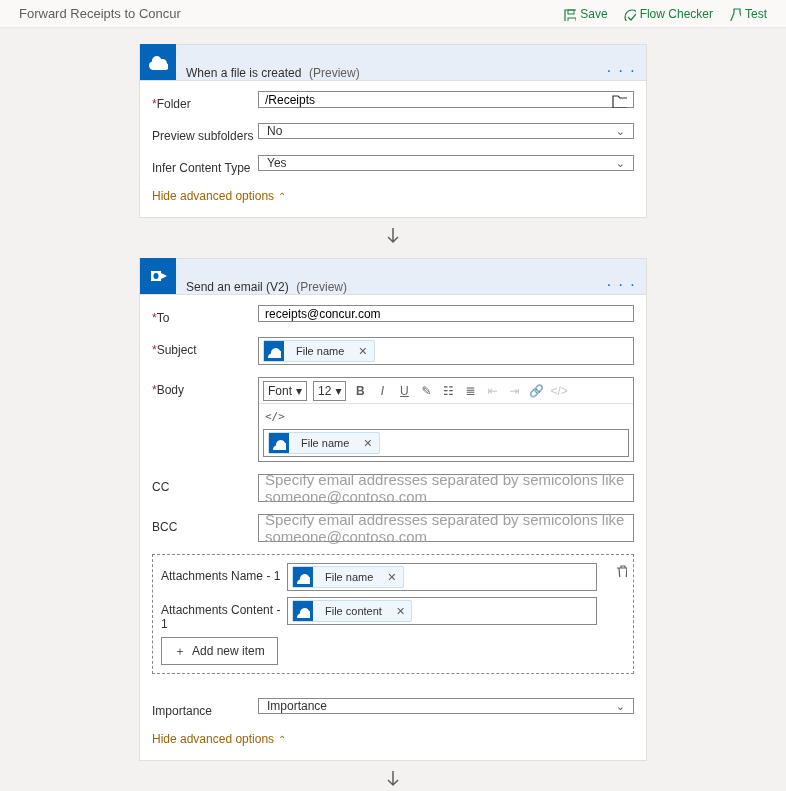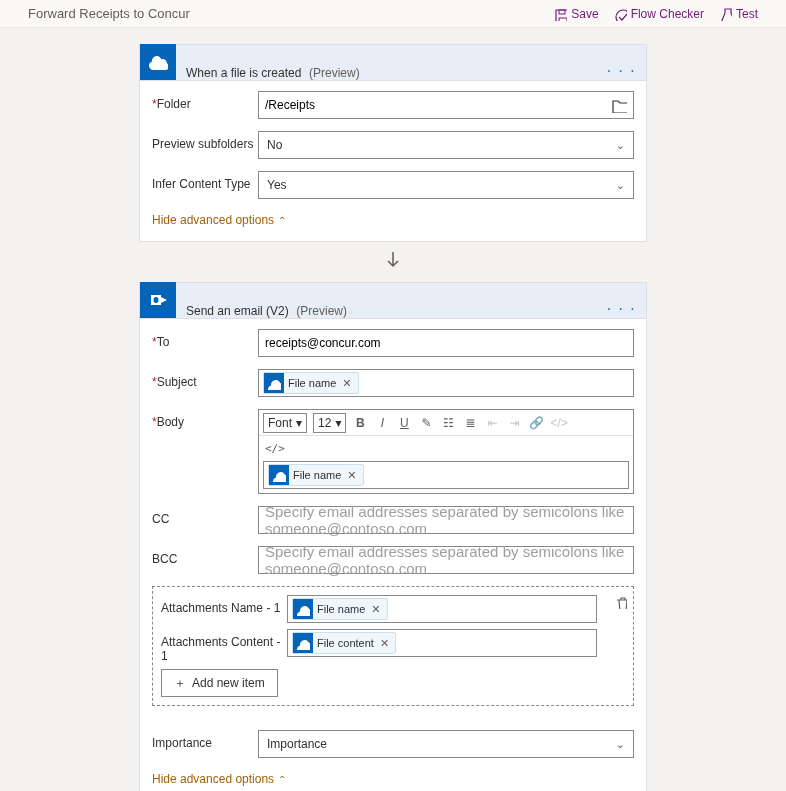--- a/index.html
+++ b/index.html
@@ -1,43 +1,43 @@
 <!DOCTYPE html>
 <html><head>
 <meta charset="utf-8">
 <style>
 *{box-sizing:border-box;margin:0;padding:0;font-family:"Segoe UI",Arial,sans-serif;font-size:12px}
 body{background:#f3f2f1;color:#323130;width:786px}
-.topbar{display:flex;align-items:center;height:28px;padding:0 28px;background:#faf9f8;border-bottom:1px solid #edebe9}
+.topbar{display:flex;align-items:center;height:28px;padding:0 19px;background:#faf9f8;border-bottom:1px solid #edebe9}
 .topbar .title{flex:1;color:#605e5c;font-size:13px}
 .topbar .actions{display:flex;gap:14px}
-.topbar .act{display:flex;align-items:flex-end;gap:4px;color:#701a75;cursor:pointer;font-size:13px}
+.topbar .act{display:flex;align-items:flex-end;gap:4px;color:#15803d;cursor:pointer;font-size:13px}
 .canvas{display:flex;flex-direction:column;align-items:center;padding:10px 0 20px}
 .card{width:508px;background:#fff;border:1px solid #e1dfdd;margin-top:6px}
 .card-hd{display:flex;align-items:flex-end;height:36px;background:#e8eef7;border-bottom:1px solid #e1dfdd;padding:0 10px 0 0}
 .card-hd .ico{width:36px;height:36px;display:flex;align-items:center;justify-content:center;background:#0364b8;color:#fff}
 .card-hd .ico svg{width:20px;height:20px;fill:#fff}
 .card-hd .ttl{padding-left:10px;flex:1;font-size:13px;color:#323130}
 .card-hd .prev{color:#605e5c;margin-left:4px}
 .card-hd .menu{color:#0078d4;font-size:16px;letter-spacing:1px;cursor:pointer}
 .card-bd{padding:10px 12px}
 .row{display:flex;align-items:flex-start;margin-bottom:12px}
 .lbl{width:106px;padding-top:6px;color:#323130;font-size:12px}
 .lbl .req{color:#a4262c}
 .ctl{flex:1}
-.txtbox{height:28px;border:1px solid #8a8886;background:#fff;display:flex;align-items:center;padding:0 6px;position:relative}
+.txtbox{height:17px;border:1px solid #8a8886;background:#fff;display:flex;align-items:center;padding:0 6px;position:relative}
 .txtbox input{border:none;outline:none;flex:1;font-size:12px;background:transparent}
 .txtbox .ficon{width:16px;height:16px;fill:#605e5c;cursor:pointer}
-.sel{height:28px;border:1px solid #8a8886;background:#fff;display:flex;align-items:center;padding:0 8px;justify-content:space-between;cursor:pointer}
+.sel{height:16px;border:1px solid #8a8886;background:#fff;display:flex;align-items:center;padding:0 8px;justify-content:space-between;cursor:pointer}
 .sel .chev{font-size:11px;color:#605e5c}
 .link{color:#a16207;font-size:12px;cursor:pointer;padding:2px 0 4px}
 .link .up{font-size:10px;margin-left:4px}
 .arrow{display:flex;justify-content:center;margin:8px 0 2px}
 .tokenbox{min-height:28px;border:1px solid #8a8886;background:#fff;display:flex;align-items:center;padding:2px 4px;flex-wrap:wrap;gap:2px}
-.token{display:inline-flex;align-items:center;height:22px;background:#eff6fc;border:1px solid #c7e0f4;border-radius:2px;padding:0 4px 0 0;gap:4px}
+.token{display:inline-flex;align-items:center;height:22px;background:#eff6fc;border:1px solid #c7e0f4;border-radius:2px;padding:0 4px 0 0;gap:12px}
 .token .ticon{width:20px;height:20px;background:#0364b8;display:flex;align-items:center;justify-content:center}
 .token .ticon svg{width:14px;height:14px;fill:#fff}
 .token .tlbl{color:#323130;font-size:11px}
 .token .tx{color:#605e5c;cursor:pointer;font-size:11px;padding:0 2px}
 .rte{border:1px solid #8a8886}
 .rte-tb{display:flex;align-items:center;height:26px;border-bottom:1px solid #e1dfdd;padding:0 4px;gap:6px}
 .rte-tb .fsel{border:1px solid #8a8886;height:20px;display:flex;align-items:center;padding:0 4px;font-size:12px;gap:4px}
 .rte-tb .btn{width:16px;text-align:center;color:#605e5c;cursor:pointer;font-size:12px}
 .rte-bd{padding:4px}
 .rte-bd .code{font-family:monospace;color:#605e5c;font-size:11px;padding:2px 2px 6px}

